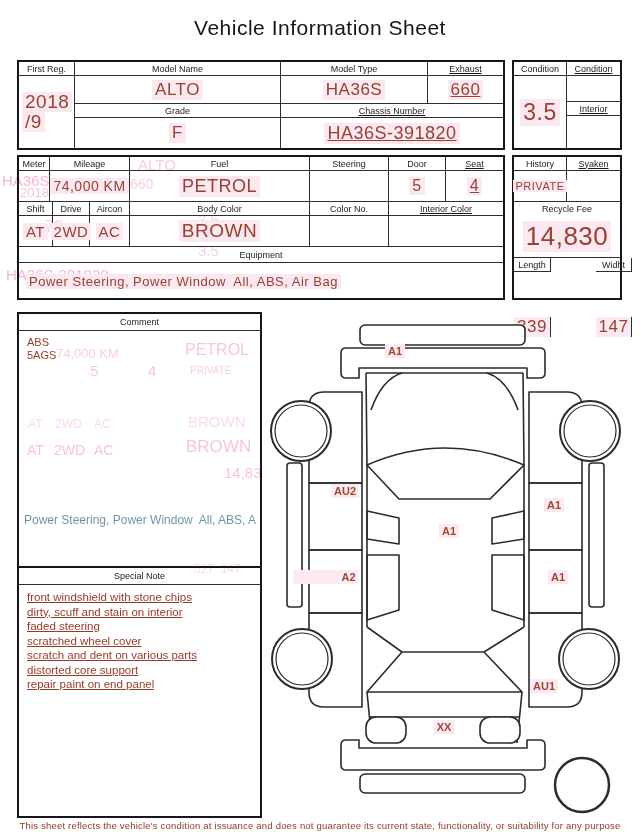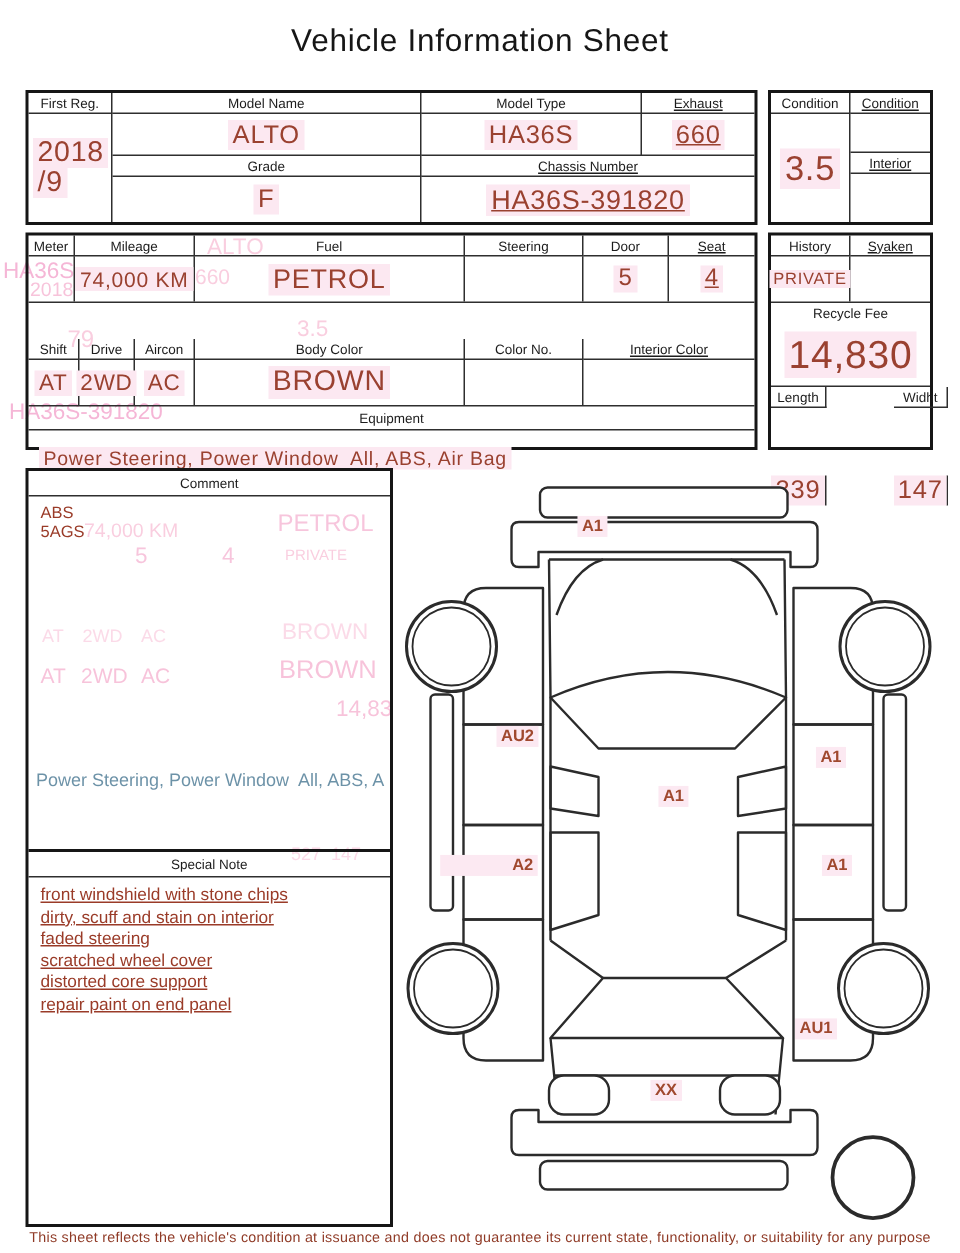--- a/index.html
+++ b/index.html
@@ -128,21 +128,21 @@
       <div class="cell vl nb" style="grid-area:2/4/3/5">
           <span></span>
         </div>
       <div class="cell vl fs16 nb" style="grid-area:2/5/3/6">
           <span>5</span>
         </div>
       <div class="cell vl fs16 nr nb" style="grid-area:2/6/3/7">
           <span>4</span>
         </div>
     </div>
-    <div class="grid sec" style="height:45px;border-bottom:1px solid #2e2e2e;grid-template-columns:34px 37px 40px 180px 79px 1fr;grid-template-rows:14px 1fr;margin-top:24px;">
+    <div class="grid sec" style="height:45px;border-bottom:1px solid #2e2e2e;grid-template-columns:34px 37px 40px 180px 79px 1fr;grid-template-rows:14px 1fr;">
       <div class="cell hd" style="grid-area:1/1/2/2">Shift</div>
       <div class="cell hd" style="grid-area:1/2/2/3">Drive</div>
       <div class="cell hd" style="grid-area:1/3/2/4">Aircon</div>
       <div class="cell hd" style="grid-area:1/4/2/5">Body Color</div>
       <div class="cell hd" style="grid-area:1/5/2/6">Color No.</div>
       <div class="cell hd nr" style="grid-area:1/6/2/7">Interior Color</div>
       <div class="cell vl fs15 nb" style="grid-area:2/1/3/2">
           <span>AT</span>
         </div>
       <div class="cell vl fs15 nb" style="grid-area:2/2/3/3">
@@ -205,20 +205,21 @@
     <div style="height:235px;padding:5px 8px;box-sizing:border-box;">
       <div class="comment-line">ABS</div>
       <div class="comment-line">5AGS</div>
     </div>
     <div class="hd" style="height:16px;border-top:2px solid #161616;border-bottom:1px solid #2e2e2e;display:flex;align-items:center;justify-content:center;">Special Note</div>
     <div style="padding:5px 8px;box-sizing:border-box;">
       <div class="note-line">front windshield with stone chips</div>
       <div class="note-line">dirty, scuff and stain on interior</div>
       <div class="note-line">faded steering</div>
       <div class="note-line">scratched wheel cover</div>
+      <div class="note-line">scratch and dent on various parts</div>
       <div class="note-line">distorted core support</div>
       <div class="note-line">repair paint on end panel</div>
     </div>
   </div>
 
   <div id="diagram">
     <svg class="car" width="375" height="510" viewBox="0 0 375 510">
       <g>
         <rect x="25" y="148" width="15" height="144" rx="3"></rect>
         <rect x="327" y="148" width="15" height="144" rx="3"></rect>

